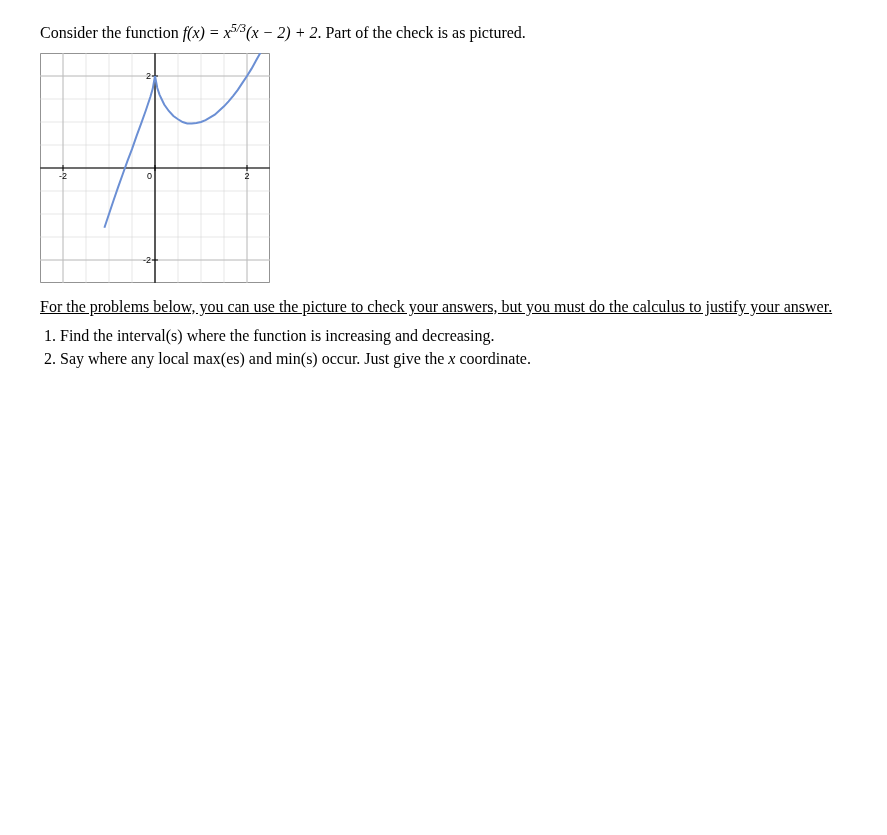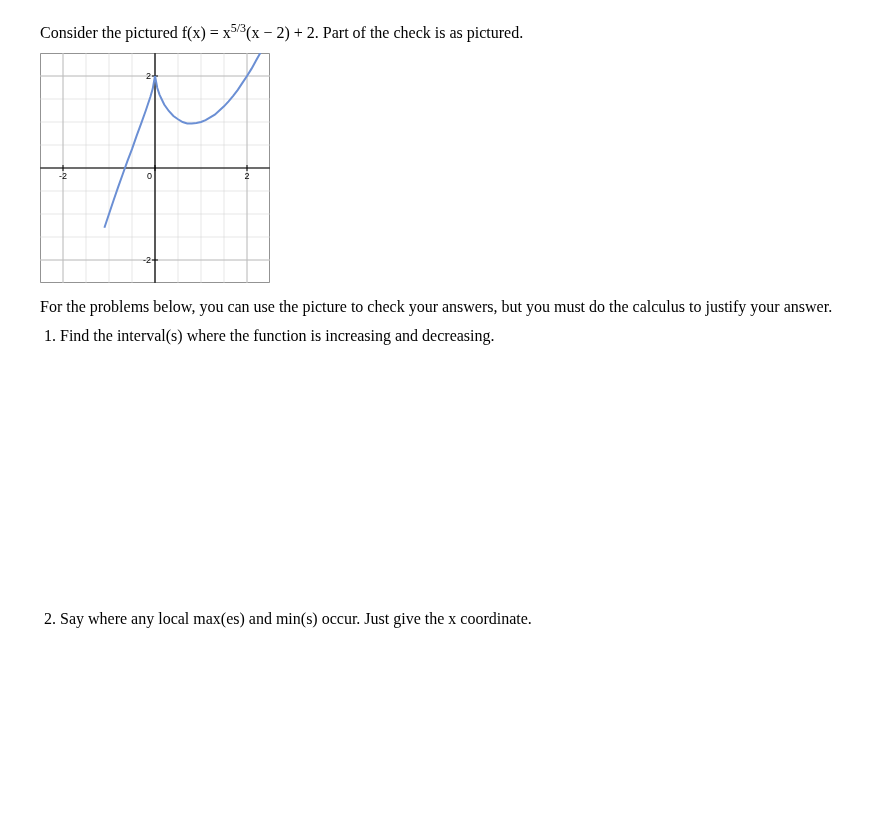--- a/index.html
+++ b/index.html
@@ -9,48 +9,48 @@
     background: #fff;
     margin: 0;
     padding: 20px 40px;
     width: 887px;
     box-sizing: border-box;
   }
   .intro {
     margin-bottom: 8px;
     line-height: 1.4;
   }
-  .math-i { font-family: "Times New Roman", serif; }
+  .math-i { font-style: italic; font-family: "Times New Roman", serif; }
   .graph-box {
     margin: 4px 0 12px 0;
   }
   .para-justify {
     text-align: justify;
     margin: 8px 0 6px 0;
     line-height: 1.45;
+    text-decoration: underline;
   }
   ol.problems {
     margin: 6px 0 0 20px;
     padding: 0;
   }
   ol.problems > li {
-    margin-bottom: 260px;
     line-height: 1.45;
   }
   ol.problems > li:last-child {
     margin-bottom: 88px;
   }
   svg { display:block; }
   .sup { font-size: 0.75em; vertical-align: super; }
 </style>
 </head>
 <body>
 
 <div class="intro">
-  <span>Consider the pictured </span>
+  <span>Consider the function </span>
   <span class="math-i">f(x) = x</span><span class="sup math-i">5/3</span><span class="math-i">(x − 2) + 2</span><span>. Part of the check is as pictured.</span>
 </div>
 
 <div class="graph-box">
   <svg id="chart-svg" width="230" height="230" viewBox="0 0 230 230">
 
   <rect x="0.5" y="0.5" width="229" height="229" fill="none" stroke="#777" stroke-width="1"></rect>
       <line x1="0" y1="0" x2="0" y2="230" stroke="#d7d7d7" stroke-width="0.6"></line>
       <line x1="23" y1="0" x2="23" y2="230" stroke="#d7d7d7" stroke-width="0.6"></line>
       <line x1="46" y1="0" x2="46" y2="230" stroke="#d7d7d7" stroke-width="0.6"></line>

